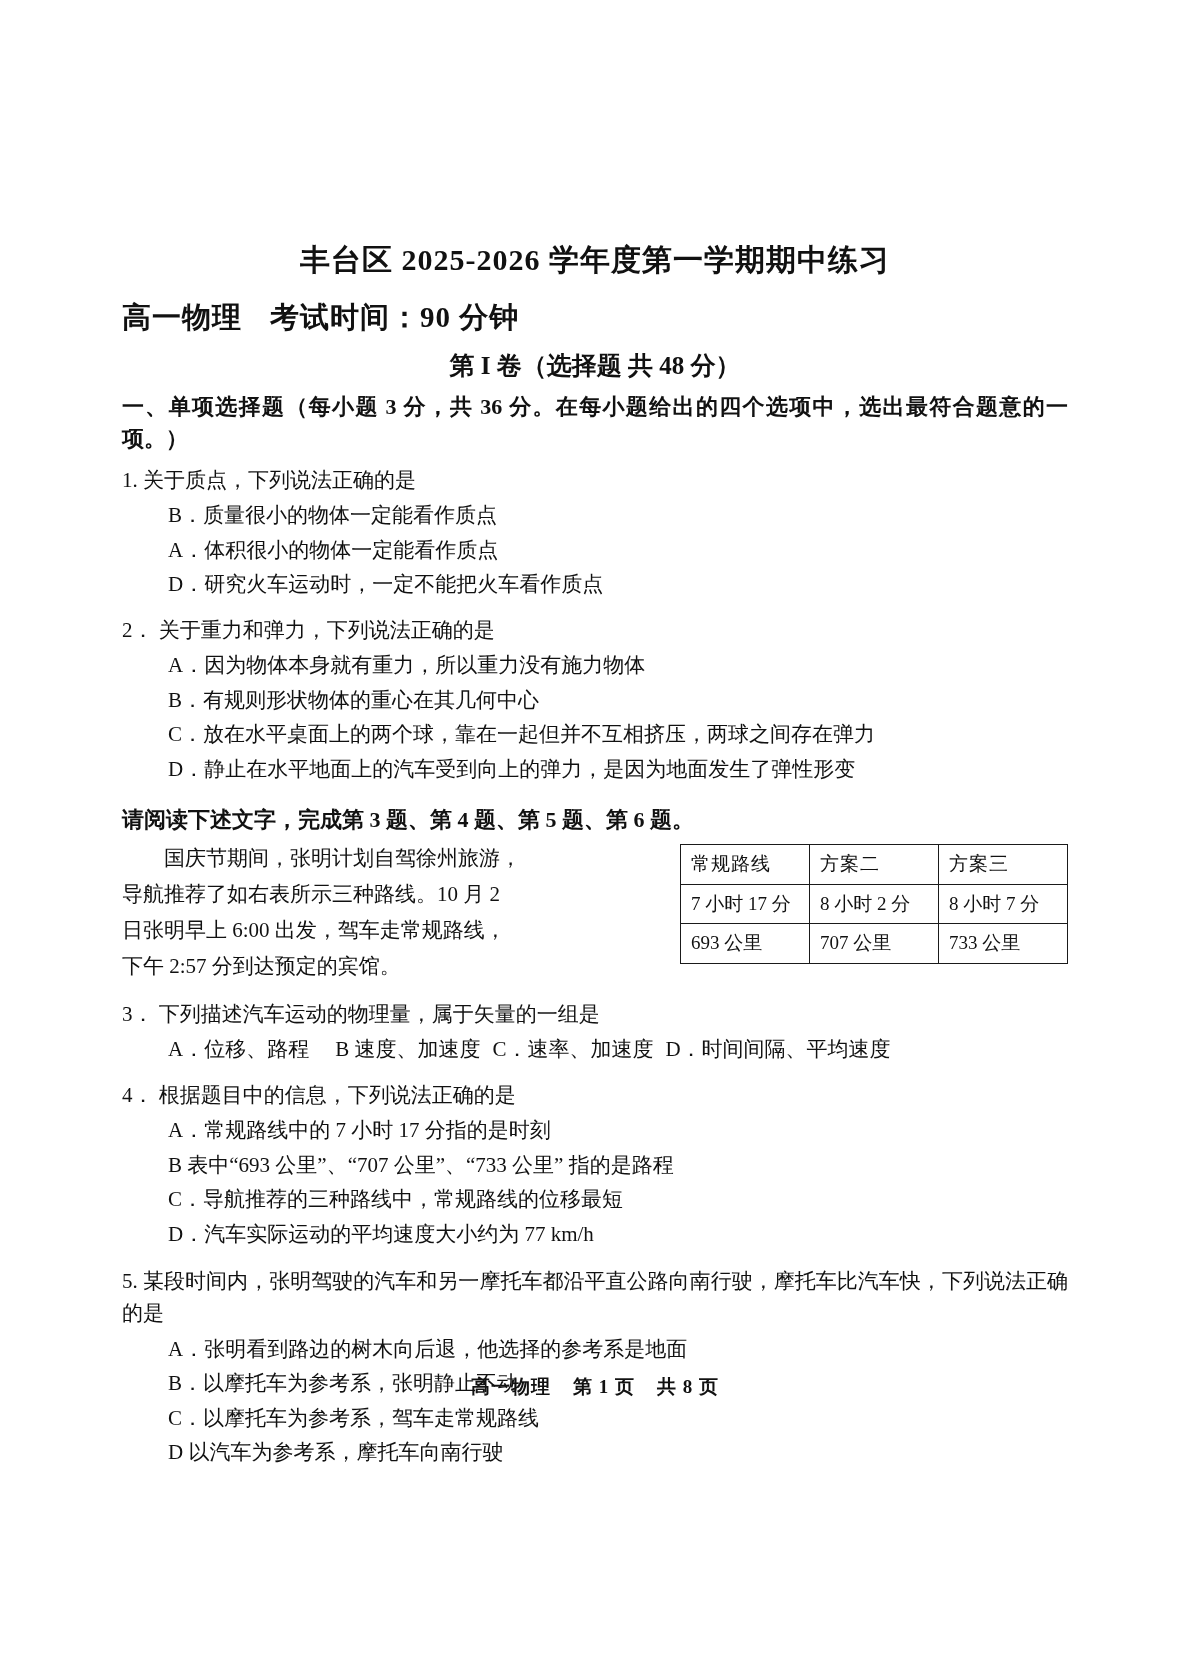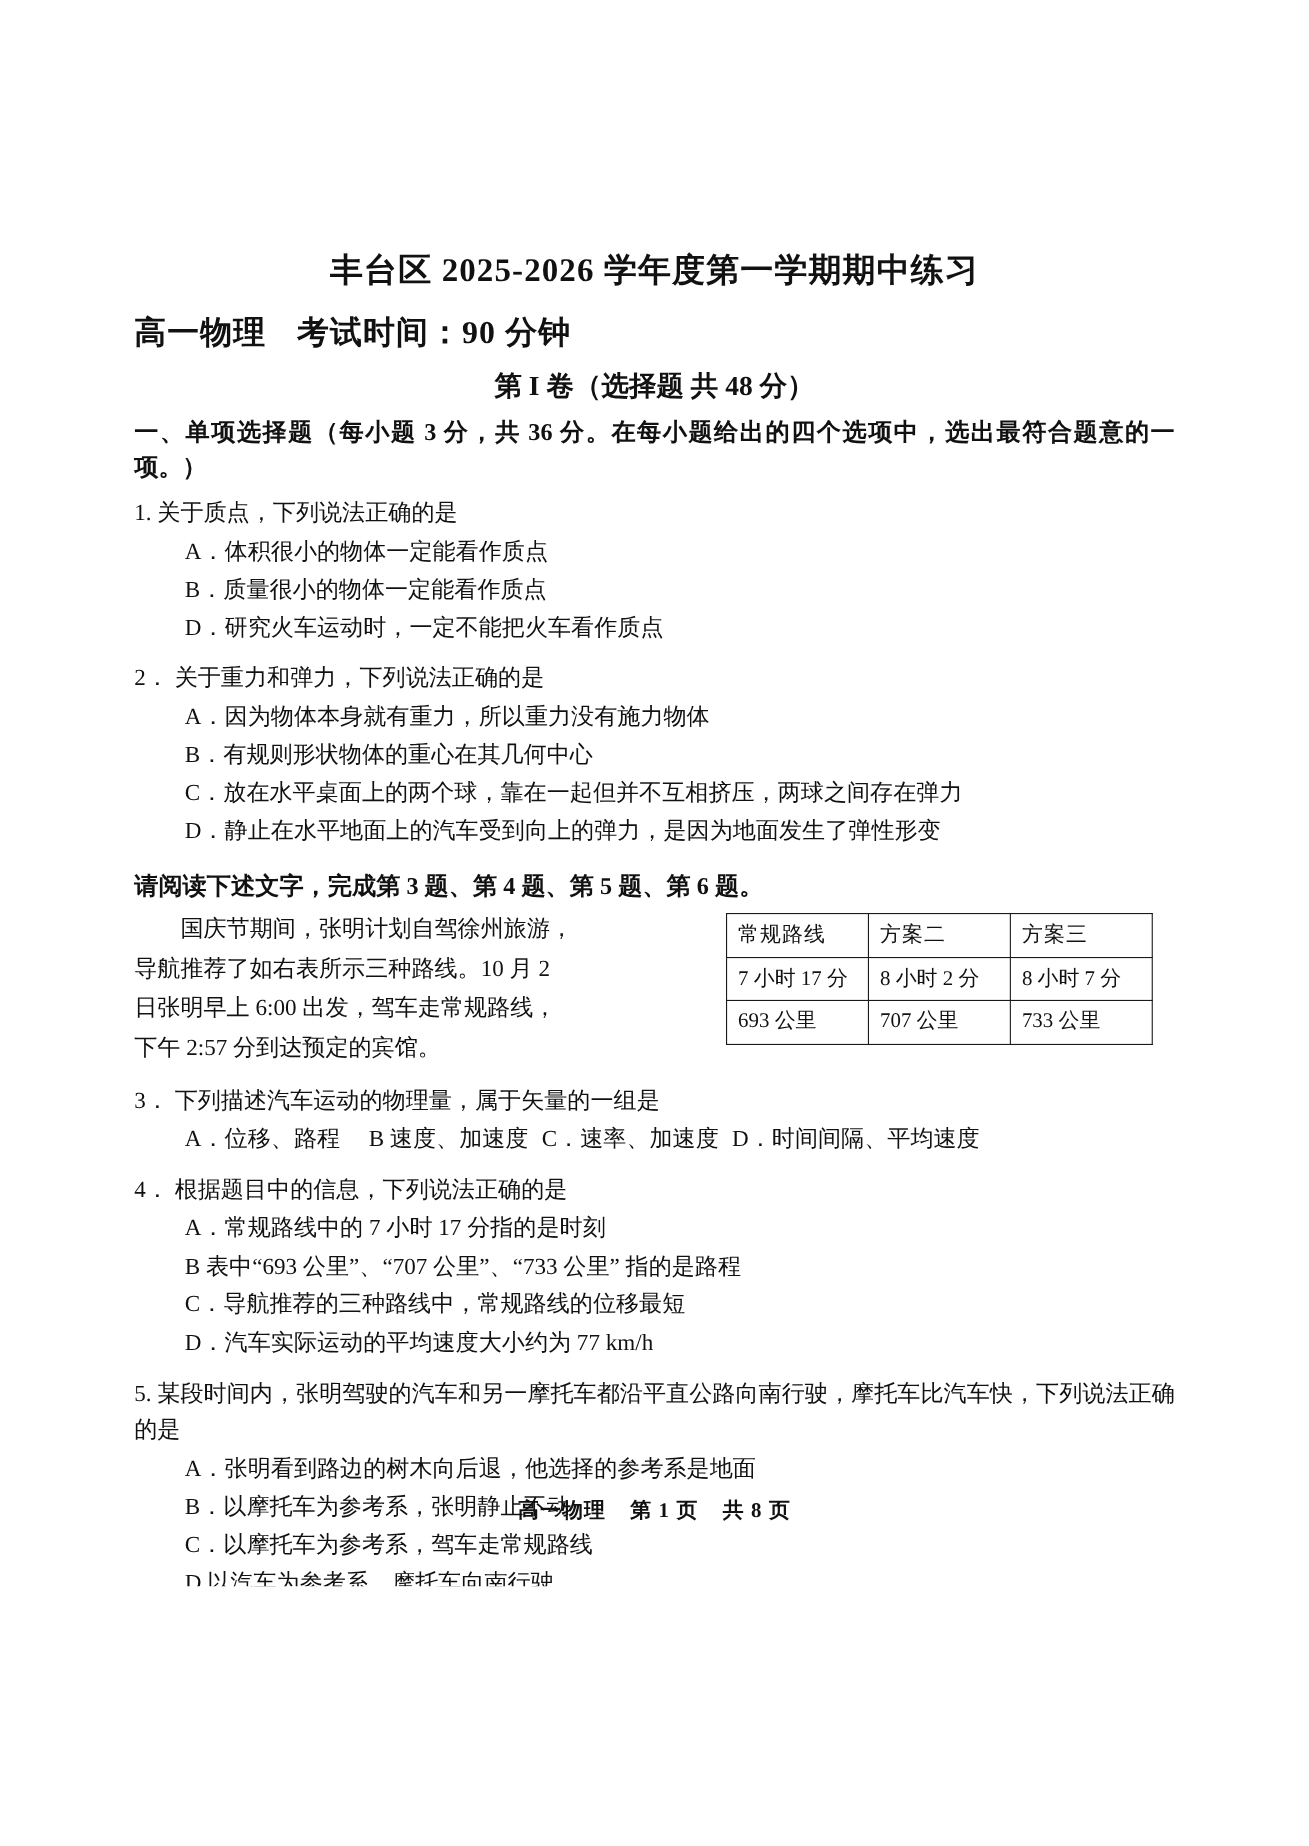--- a/index.html
+++ b/index.html
@@ -8,21 +8,21 @@
     background: #ffffff;
   }
   body {
     font-family: "Liberation Serif", "DejaVu Serif", serif;
     color: #111111;
   }
   .page {
     position: relative;
     width: 1190px;
     height: 1442px;
-    margin: 0 auto;
+    margin: 14px auto;
     background: #ffffff;
     box-sizing: border-box;
     padding: 228px 122px 0 122px;
   }
   .title-main {
     text-align: center;
     font-size: 30px;
     font-weight: bold;
     letter-spacing: 1px;
     line-height: 1.2;
@@ -89,21 +89,21 @@
   }
   .passage {
     width: 430px;
     font-size: 21px;
     line-height: 1.72;
     text-align: justify;
   }
   .passage .indent { display: inline-block; width: 42px; }
   .route-table {
     position: absolute;
-    right: 20px;
+    right: 0;
     top: 4px;
     border-collapse: collapse;
     font-size: 19px;
   }
   .route-table td {
     border: 1.6px solid #1a1a1a;
     padding: 6px 10px 7px 10px;
     min-width: 108px;
     line-height: 1.35;
     white-space: nowrap;
@@ -139,22 +139,22 @@
   </div>
 
   <div class="title-part">第 I 卷（选择题 共 48 分）</div>
 
   <div class="section-head">一、单项选择题（每小题 3 分，共 36 分。在每小题给出的四个选项中，选出最符合题意的一项。）</div>
 
   <div class="q q-stem tight">
     <span>1.</span>
     <span>关于质点，下列说法正确的是</span>
   </div>
+  <div class="opt">B．质量很小的物体一定能看作质点</div>
   <div class="opt">A．体积很小的物体一定能看作质点</div>
-  <div class="opt">B．质量很小的物体一定能看作质点</div>
   <div class="opt">D．研究火车运动时，一定不能把火车看作质点</div>
 
   <div class="q q-stem">
     <span>2．</span>
     <span>关于重力和弹力，下列说法正确的是</span>
   </div>
   <div class="opt">A．因为物体本身就有重力，所以重力没有施力物体</div>
   <div class="opt">B．有规则形状物体的重心在其几何中心</div>
   <div class="opt">C．放在水平桌面上的两个球，靠在一起但并不互相挤压，两球之间存在弹力</div>
   <div class="opt">D．静止在水平地面上的汽车受到向上的弹力，是因为地面发生了弹性形变</div>

